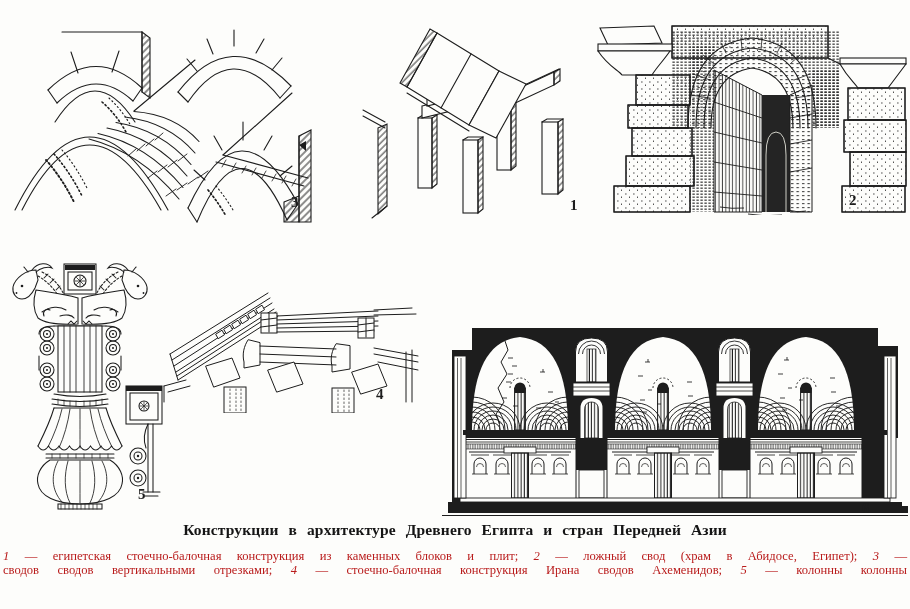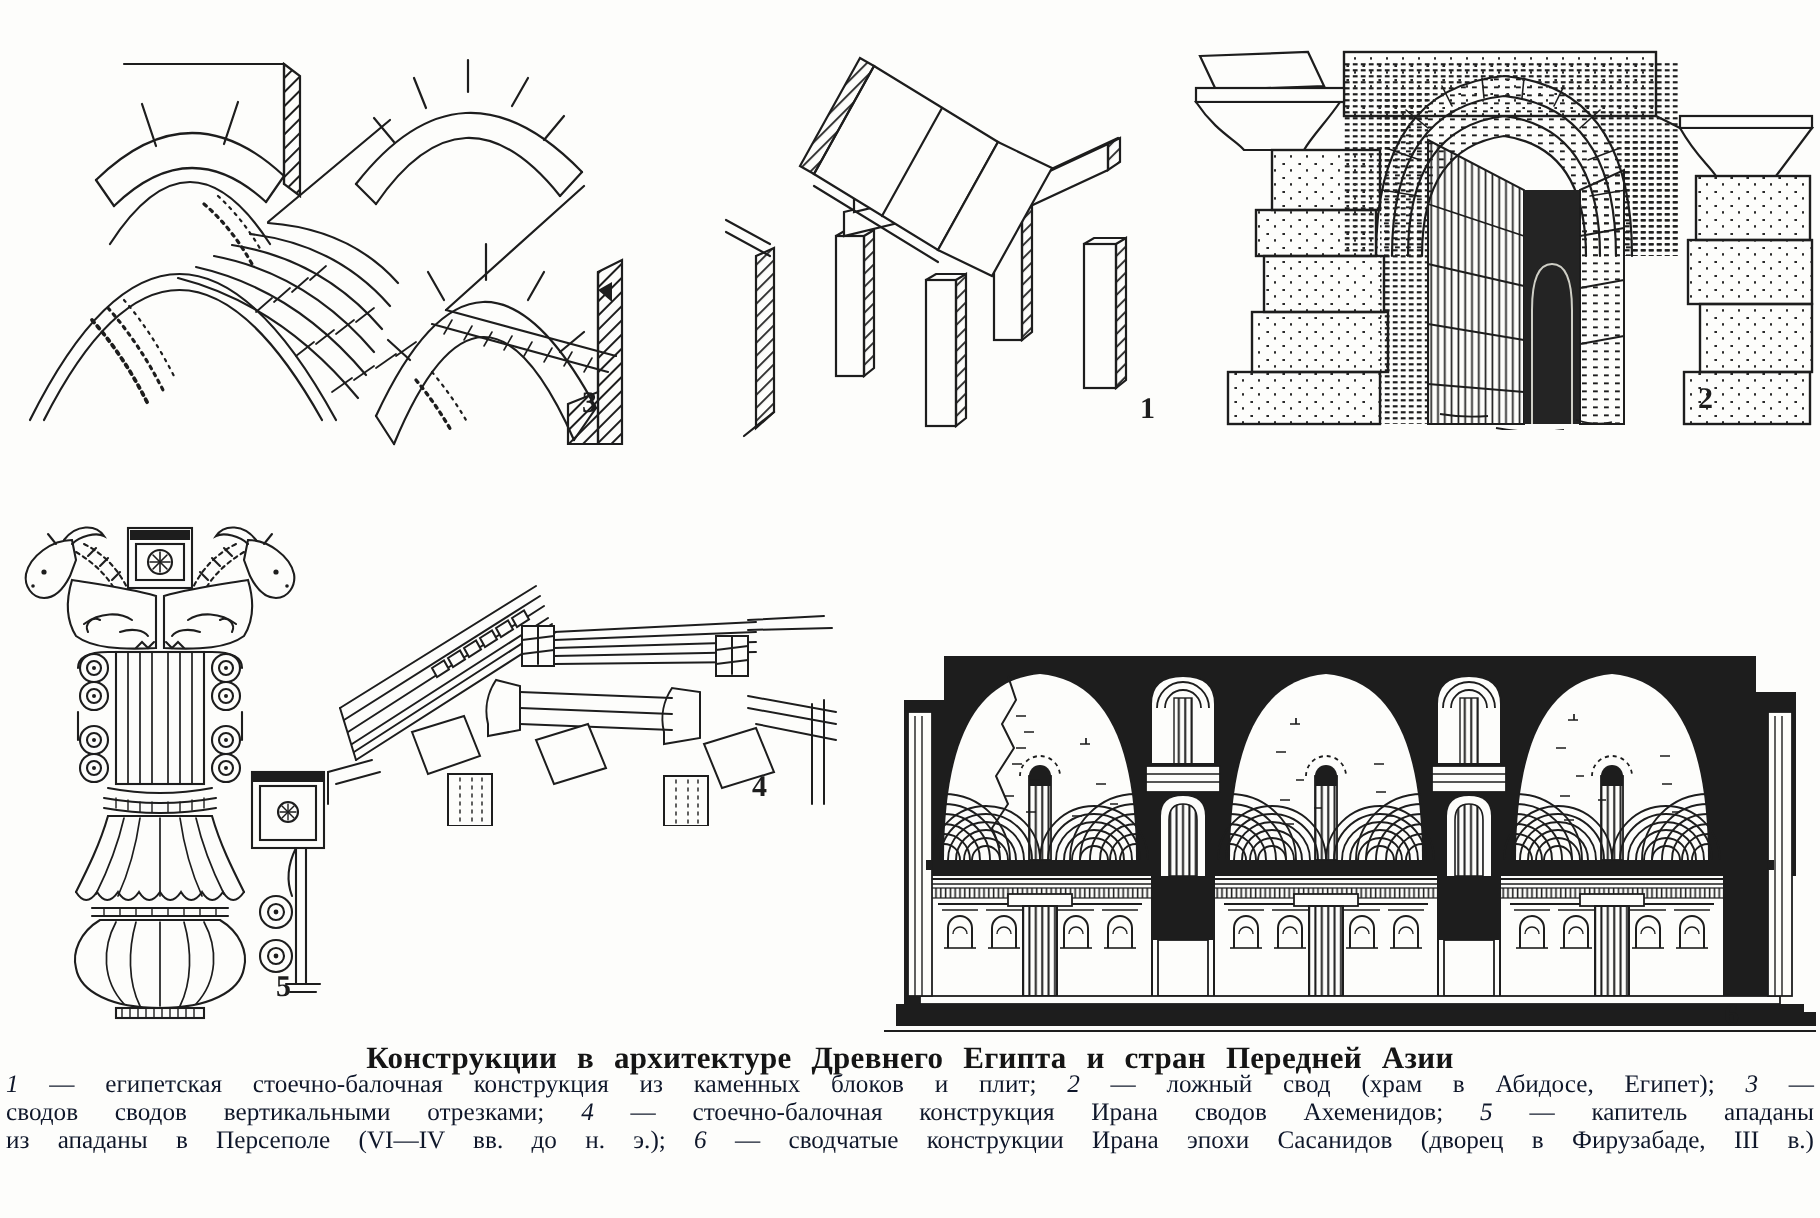--- a/index.html
+++ b/index.html
@@ -14,22 +14,22 @@
     position:absolute;
     font-family:"Liberation Serif", serif;
     font-size:15px;font-weight:600;color:#1d1d1d;line-height:1;
   }
   #page-title{
     position:absolute;left:0;top:521px;width:910px;
     text-align:center;font-weight:bold;font-size:15.5px;
     word-spacing:0.38em;letter-spacing:0.01em;color:#151515;
   }
   #caption{
-    position:absolute;left:3px;top:535px;width:904px;
-    font-size:12.6px;line-height:14.2px;color:#0f172a;
+    position:absolute;left:3px;top:549px;width:904px;
+    font-size:12.6px;line-height:14.2px;color:#b91c1c;
   }
   .cap-line{text-align:justify;text-align-last:justify;}
   .cap-it{font-style:italic;}
 </style>
 </head>
 <body>
 
 <div class="fig" style="left:0;top:10px;width:315px;height:215px">
 <svg width="315" height="215" viewBox="0 0 315 215">
   <defs>
@@ -654,15 +654,14 @@
 <div class="fig-num" style="left:849px;top:193px">2</div>
 <div class="fig-num" style="left:291px;top:195px">3</div>
 <div class="fig-num" style="left:376px;top:387px">4</div>
 <div class="fig-num" style="left:138px;top:487px">5</div>
 <div class="fig-num" style="left:862px;top:501px">6</div>
 
 <div id="page-title">Конструкции в архитектуре Древнего Египта и стран Передней Азии</div>
 
 <div id="caption">
   <div class="cap-line"><span class="cap-it">1</span><span> — египетская стоечно-балочная конструкция из каменных блоков и плит; </span><span class="cap-it">2</span><span> — ложный свод (храм в Абидосе, Египет); </span><span class="cap-it">3</span><span> —</span></div>
-  <div class="cap-line"><span>сводов сводов вертикальными отрезками; </span><span class="cap-it">4</span><span> — стоечно-балочная конструкция Ирана сводов Ахеменидов; </span><span class="cap-it">5</span><span> — капитель ападаны</span></div>
-  <div class="cap-line"><span>из ападаны в Персеполе (VI—IV вв. до н. э.); </span><span class="cap-it">6</span><span> — сводчатые конструкции Ирана эпохи Сасанидов (дворец в Фирузабаде, III в.)</span></div>
+  <div class="cap-line"><span>сводов сводов вертикальными отрезками; </span><span class="cap-it">4</span><span> — стоечно-балочная конструкция Ирана сводов Ахеменидов; </span><span class="cap-it">5</span><span> — колонны колонны</span></div>
 </div>
 
 </body></html>

